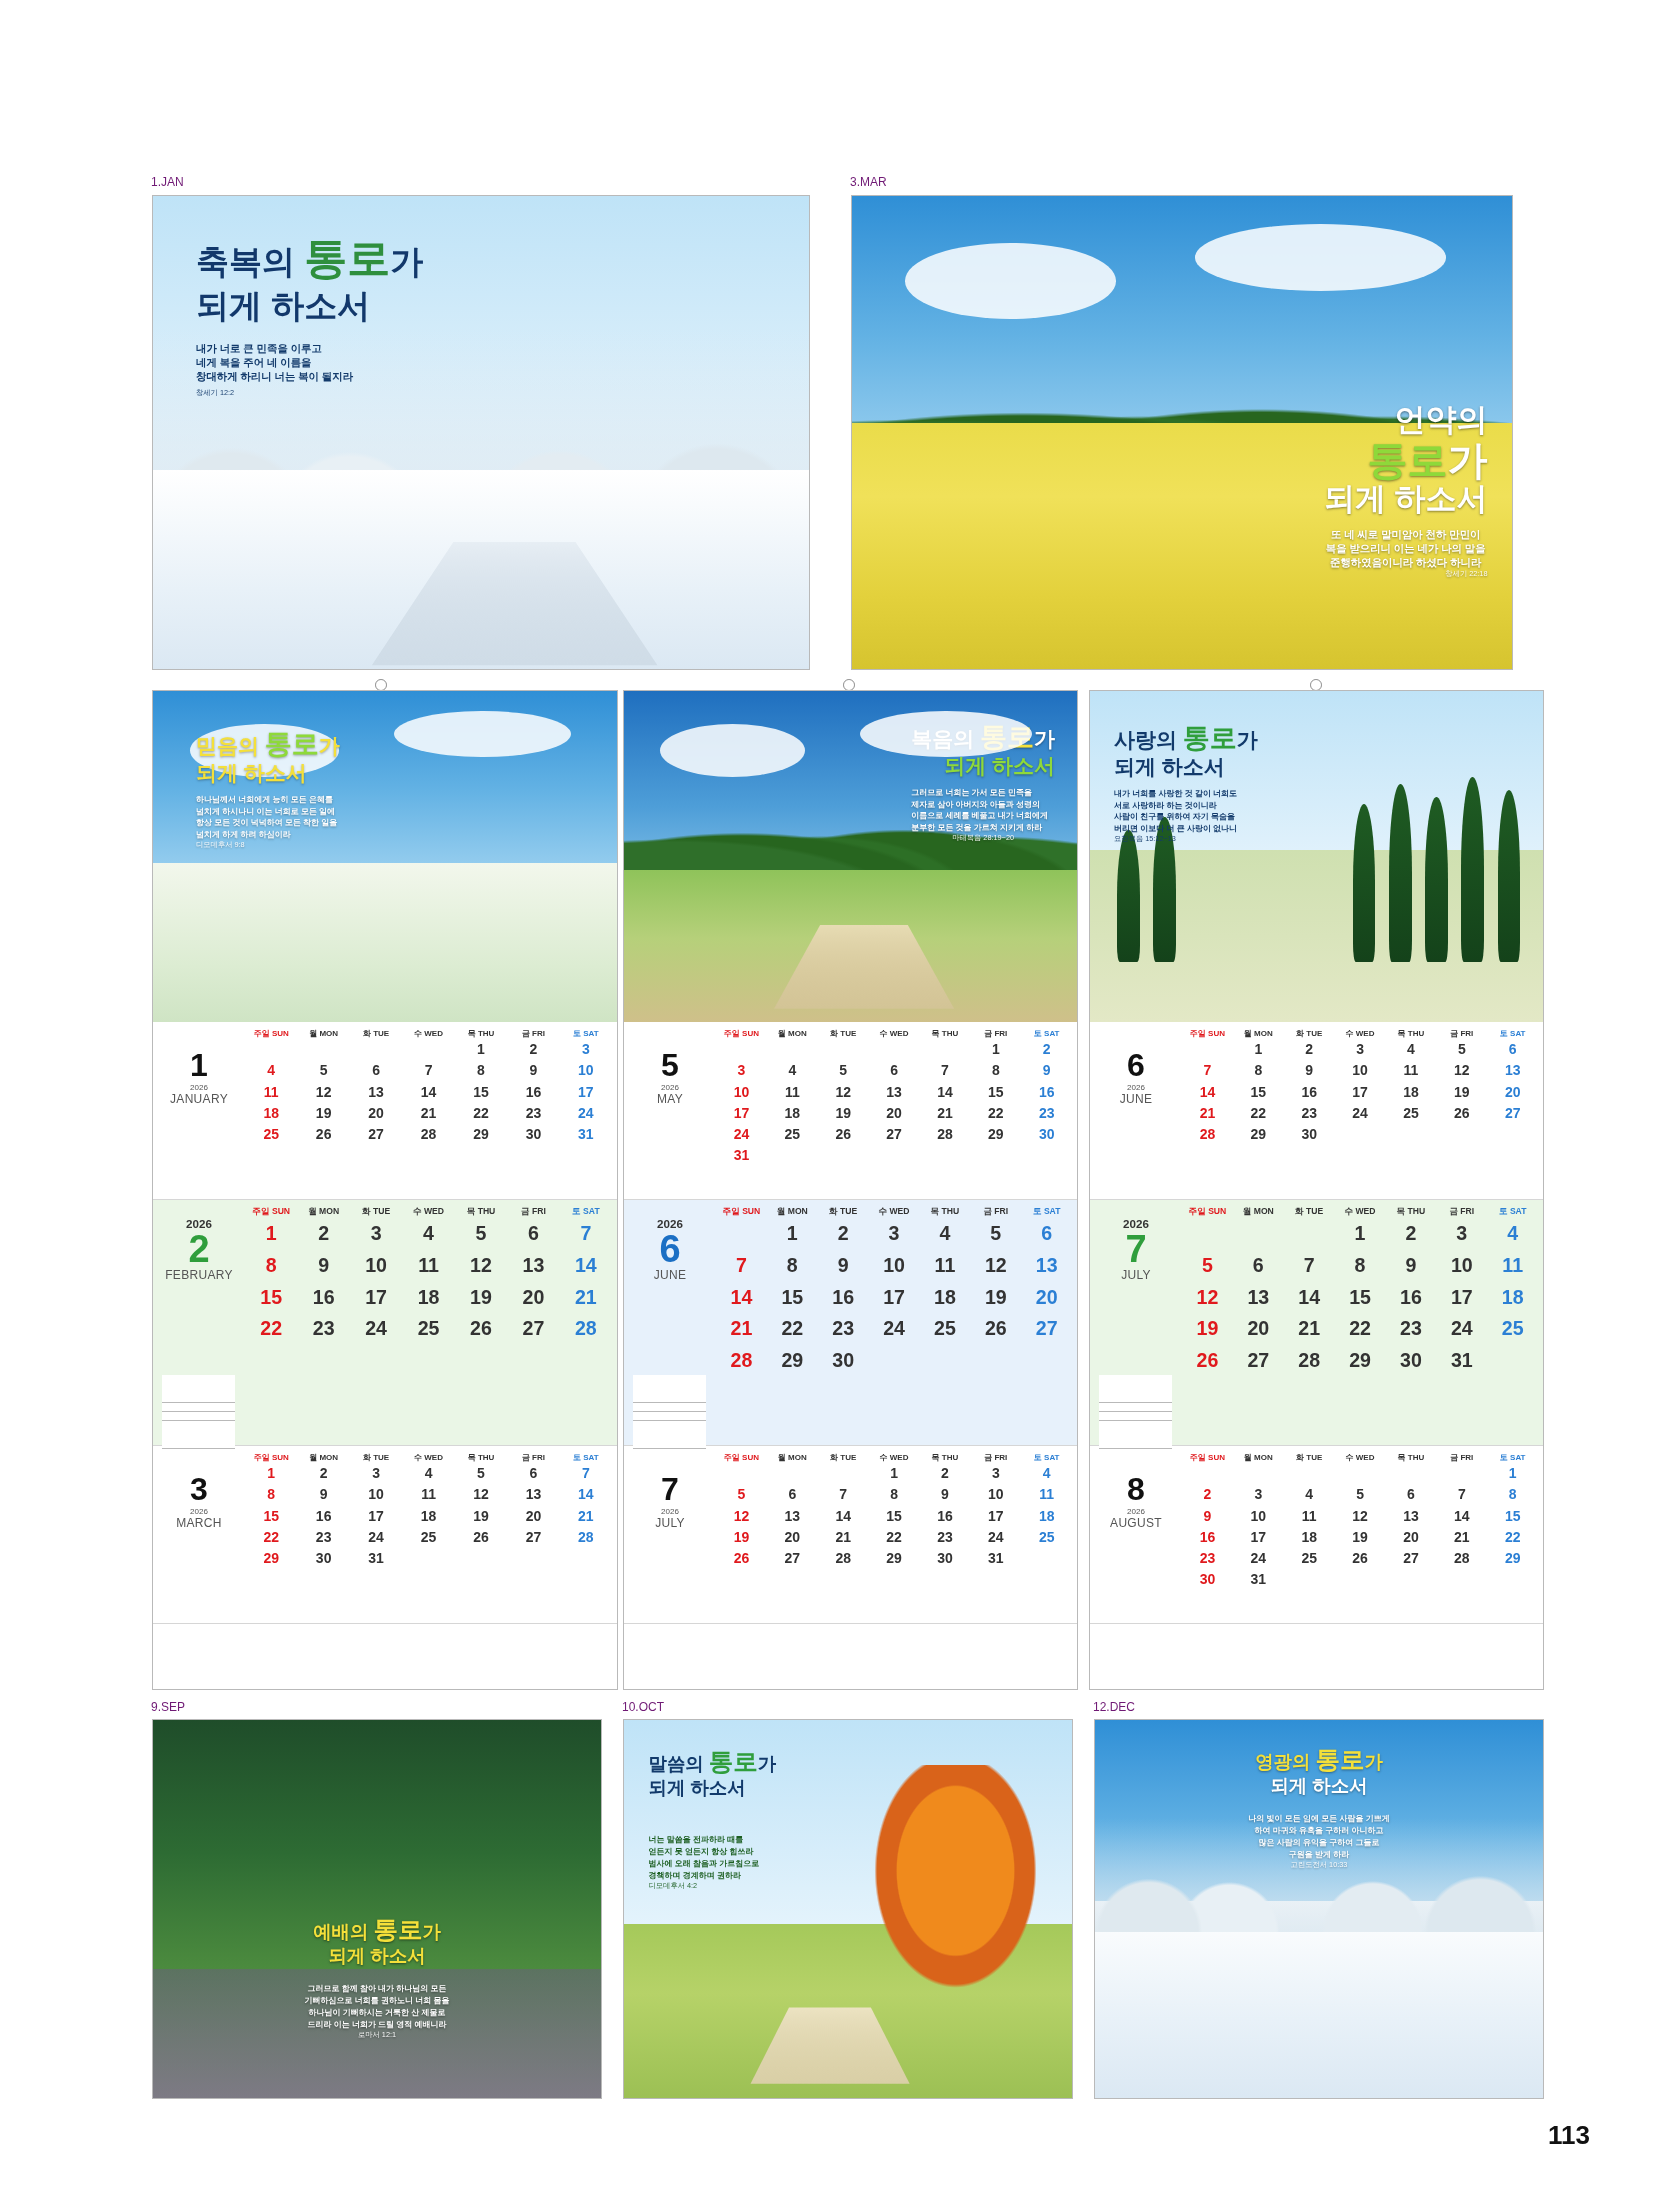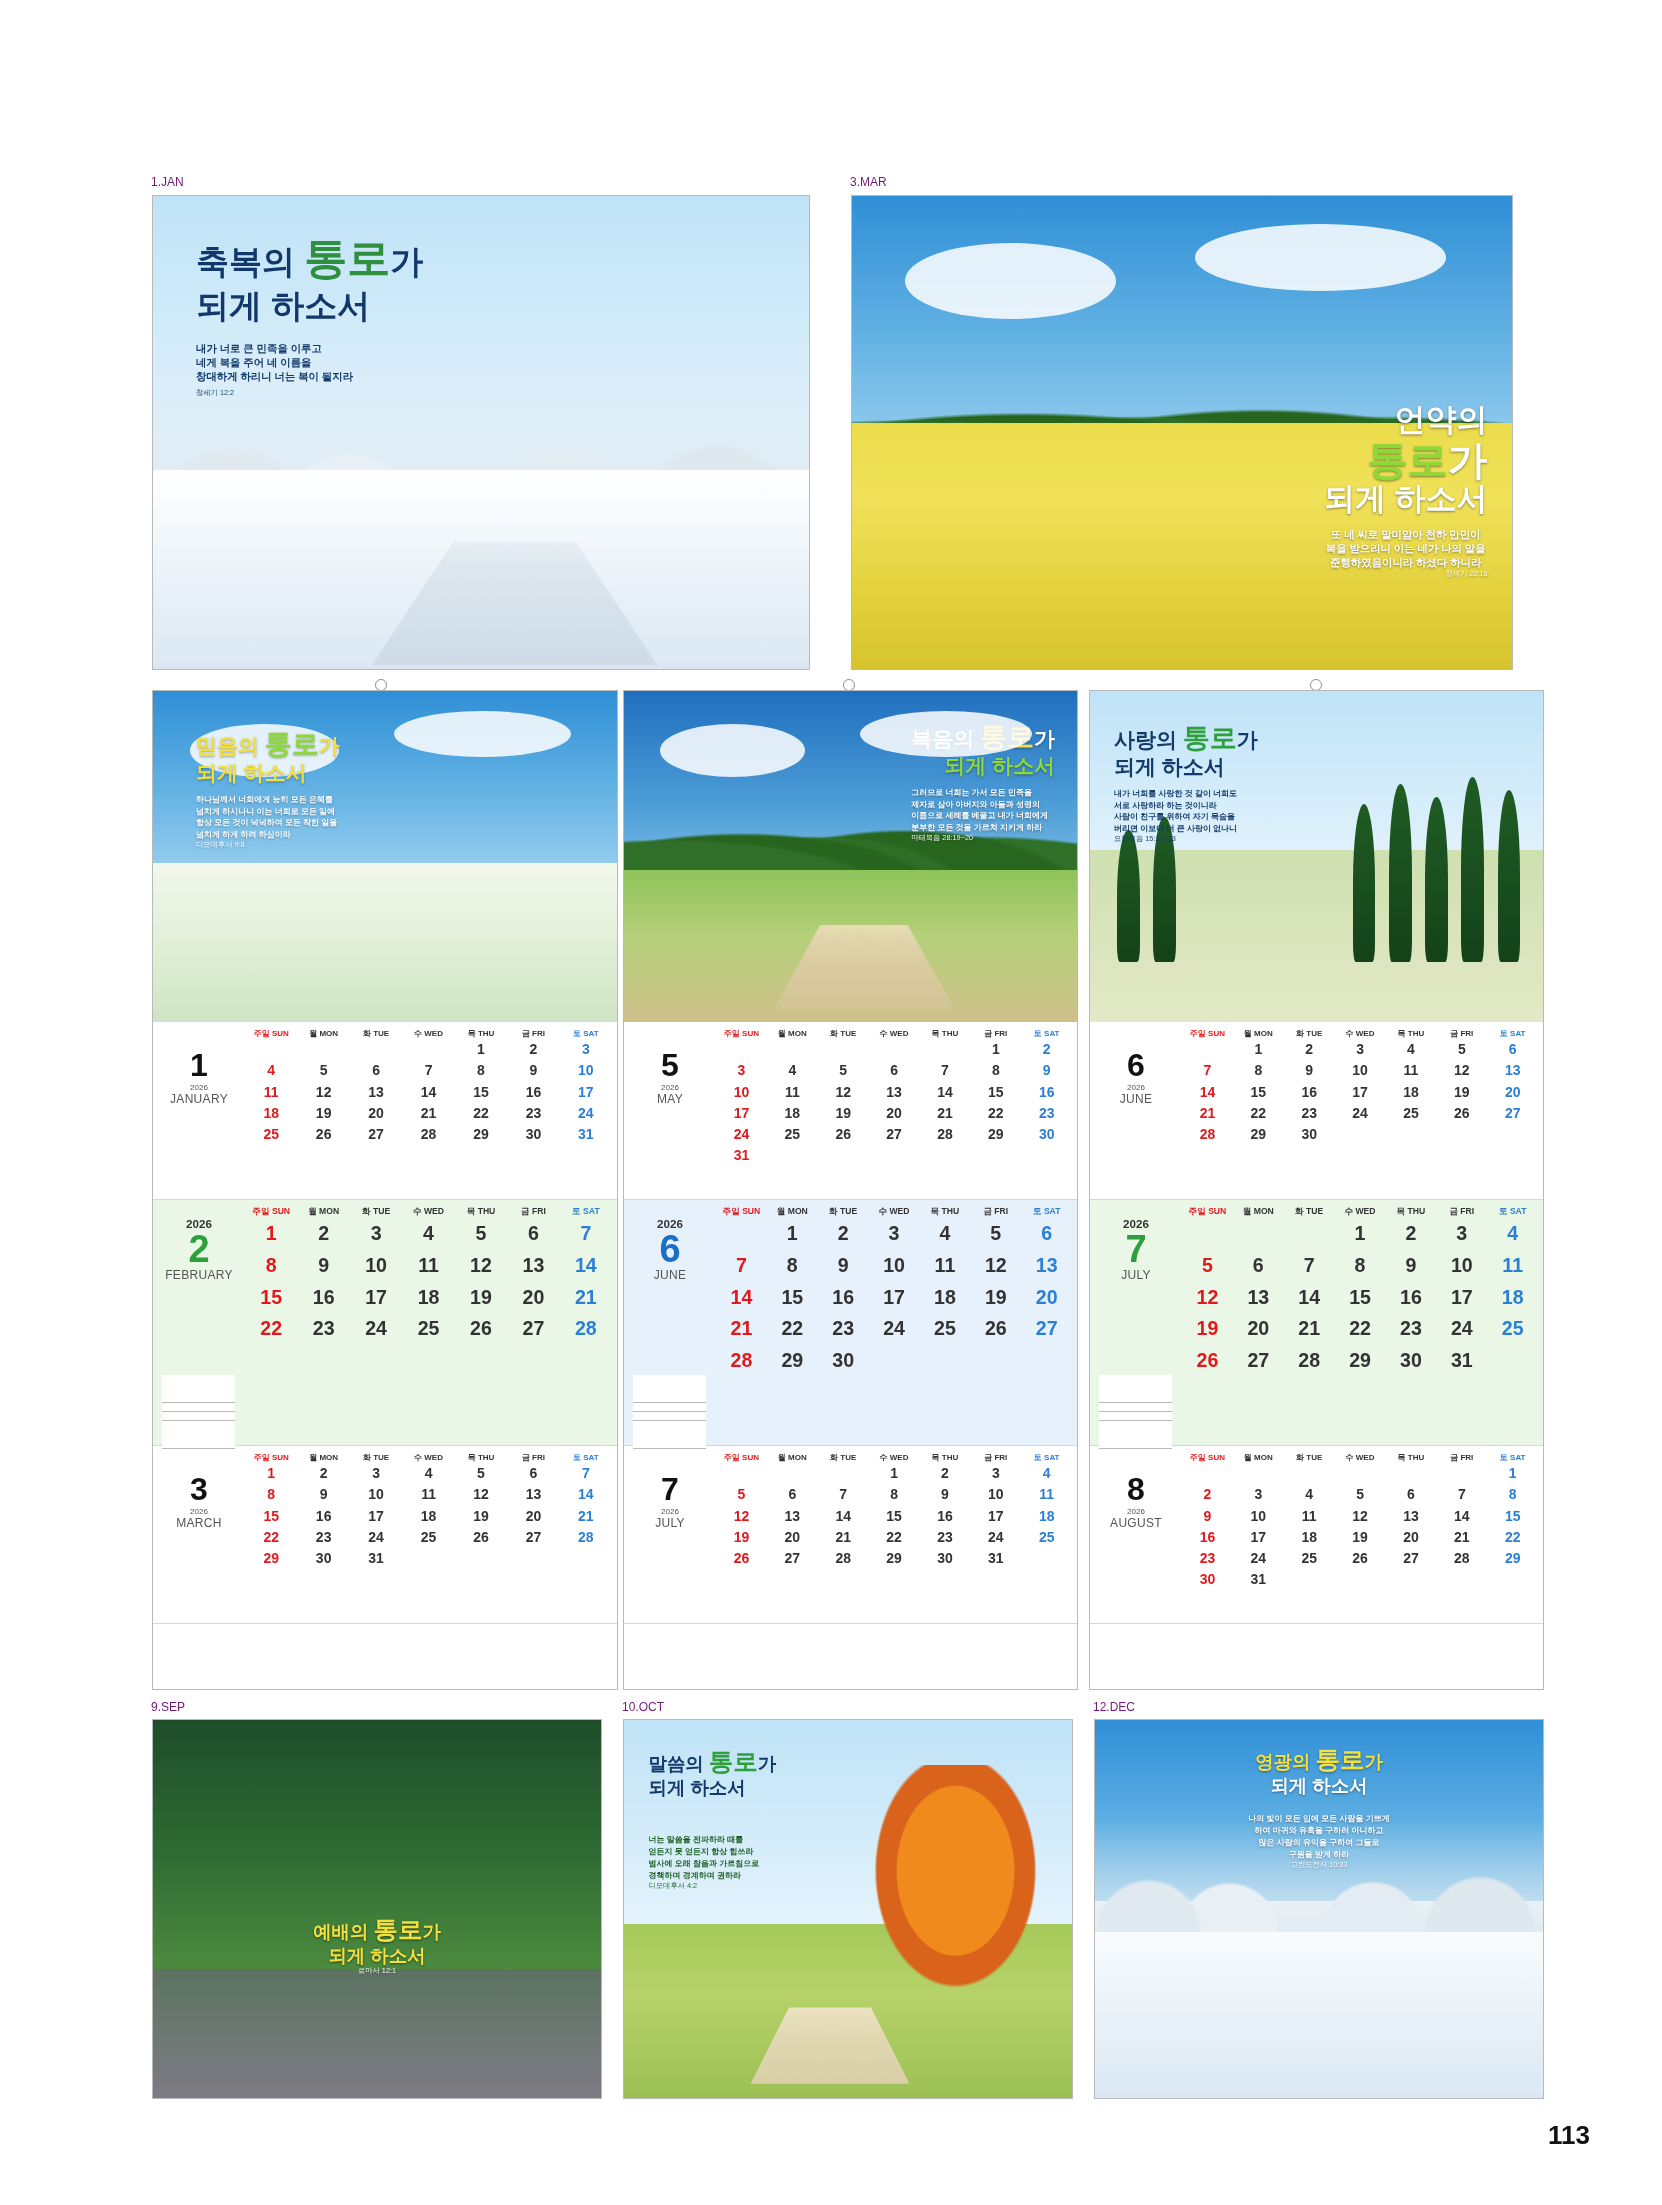--- a/index.html
+++ b/index.html
@@ -344,21 +344,21 @@
       <div class="path-light" style="left:40%;width:26%;height:42%;background:linear-gradient(#e7dcb4,#d3c496);"></div>
       <div class="ptxt" style="right:22px;top:31px;text-align:right;color:#ffffff;text-shadow:0 1.2px 2.4px rgba(0,0,0,.4);">
         <div style="font-size:21px;font-weight:bold;">
           <span>복음의 </span><span style="color:#f4e03a;font-size:27px;">통로</span><span>가</span>
         </div>
         <div style="font-size:21px;font-weight:bold;color:#8ed93a;">되게 하소서</div>
         <div style="font-size:8px;line-height:1.45;margin-top:8.6px;white-space:pre-line;font-weight:bold;text-align:left;">그러므로 너희는 가서 모든 민족을
 제자로 삼아 아버지와 아들과 성령의
 이름으로 세례를 베풀고 내가 너희에게
 분부한 모든 것을 가르쳐 지키게 하라</div>
-        <div class="ref-s" style="text-align:left;">마태복음 28:19~20</div>
+        <div class="ref-s" style="text-align:center;">마태복음 28:19~20</div>
       </div>
     </div>
     <div class="months" style="position: absolute; inset: 331px 0px 0px;">
         <div class="mon" style="position: relative; height: 177px;">
           <div class="left" style="padding-top: 27px;">
             <div class="num">5</div>
             <div class="yr">2026</div>
             <div class="nm">MAY</div>
           </div>
           <div class="grid">
@@ -713,20 +713,24 @@
   <div class="plabel" style="left:151px;top:1700px;">9.SEP</div>
   <div class="panel" style="left:152px;top:1719px;width:448px;height:378px;">
     <div class="photo forest">
       <div class="lavender"></div>
     </div>
     <div class="ptxt" style="left:0;right:0;top:196px;text-align:center;color:#ffffff;text-shadow:0 1.2px 2.4px rgba(0,0,0,.5);">
       <div style="font-size:18.4px;font-weight:bold;">
         <span style="color:#f4e03a;">예배의 </span><span style="color:#f4e03a;font-size:24.5px;">통로</span><span style="color:#f4e03a;">가</span>
       </div>
       <div style="font-size:18.4px;font-weight:bold;color:#f4e03a;">되게 하소서</div>
+      <div style="font-size:8px;line-height:1.5;margin-top:16px;white-space:pre-line;font-weight:bold;">그러므로 함께 참아 내가 하나님의 모든
+기뻐하심으로 너희를 권하노니 너희 몸을
+하나님이 기뻐하시는 거룩한 산 제물로
+드리라 이는 너희가 드릴 영적 예배니라</div>
       <div class="ref-s">로마서 12:1</div>
     </div>
   </div>
 
   <div class="plabel" style="left:622px;top:1700px;">10.OCT</div>
   <div class="panel" style="left:623px;top:1719px;width:448px;height:378px;">
     <div class="photo sky-pale">
       <div class="autumn"></div>
       <div class="autumn-tree"></div>
       <div class="path-light" style="left:34%;width:24%;height:34%;background:linear-gradient(#ece3c2,#d9cfa6);"></div>

